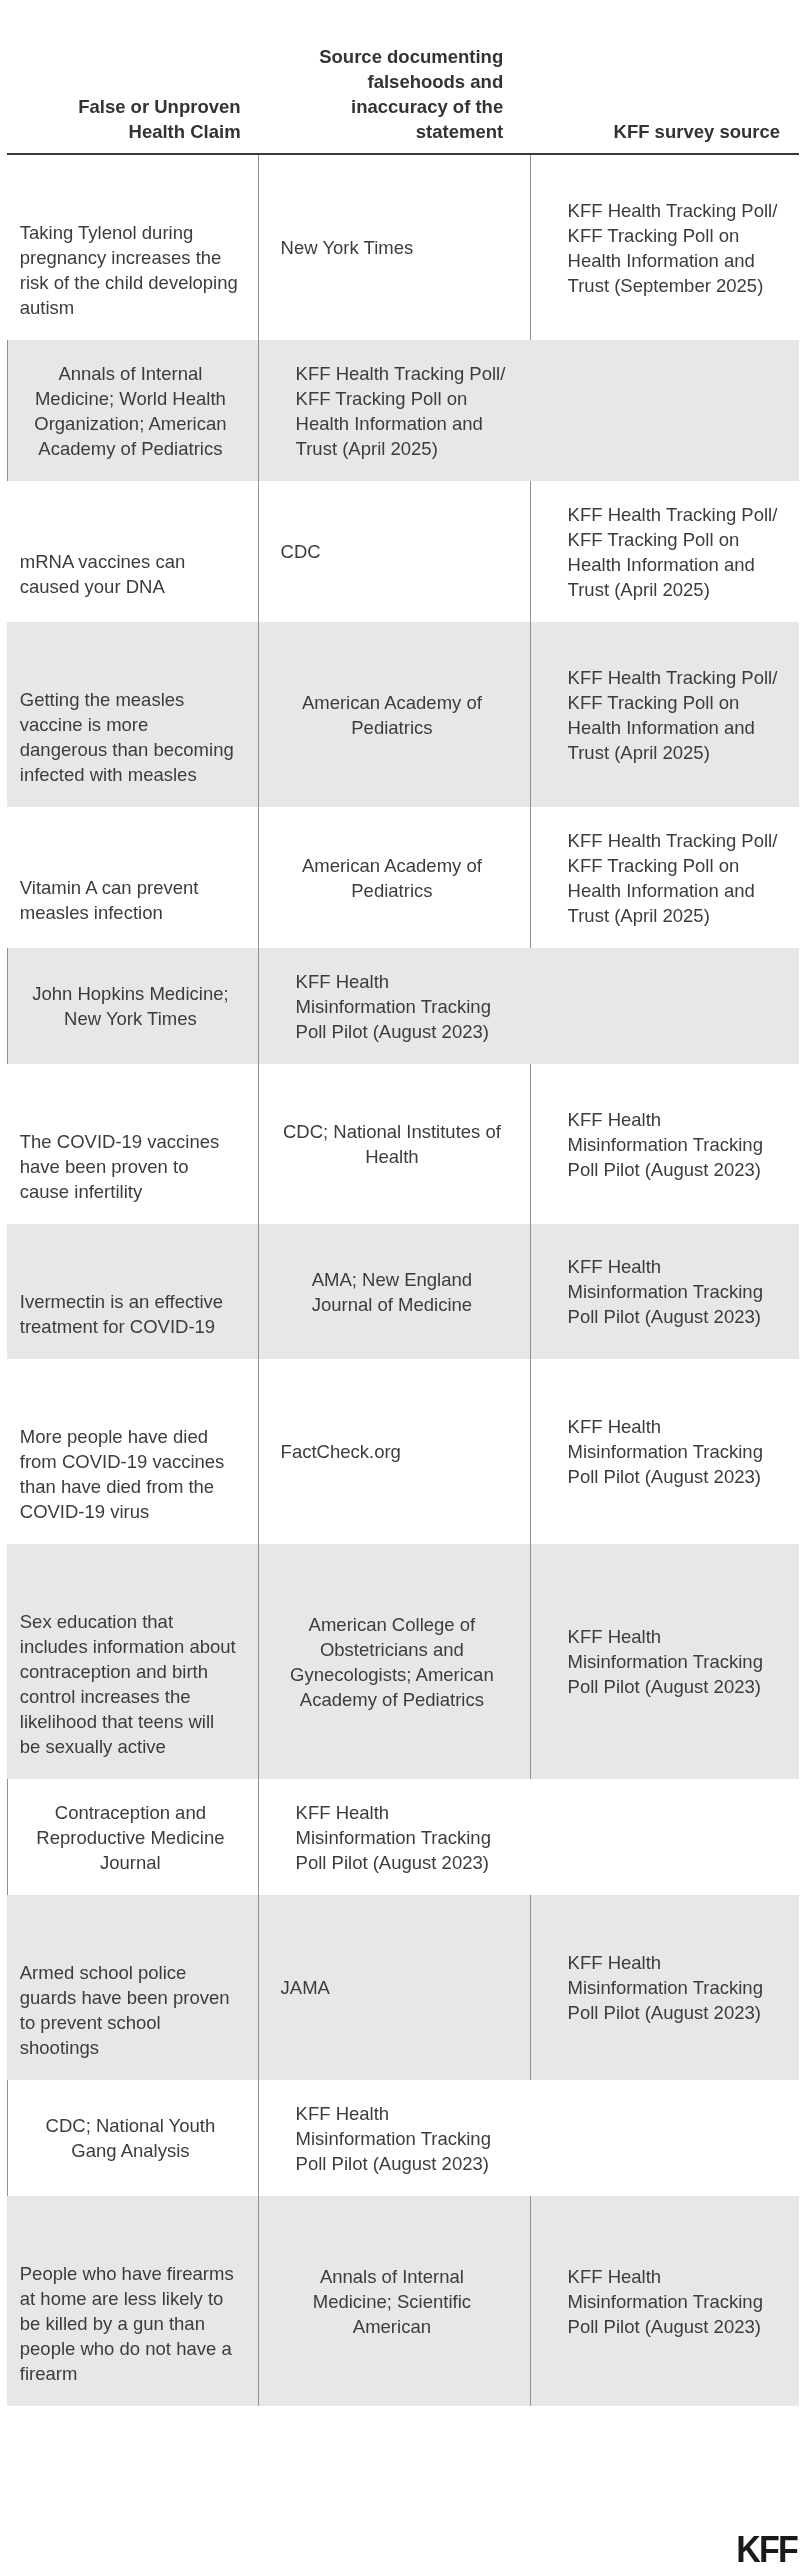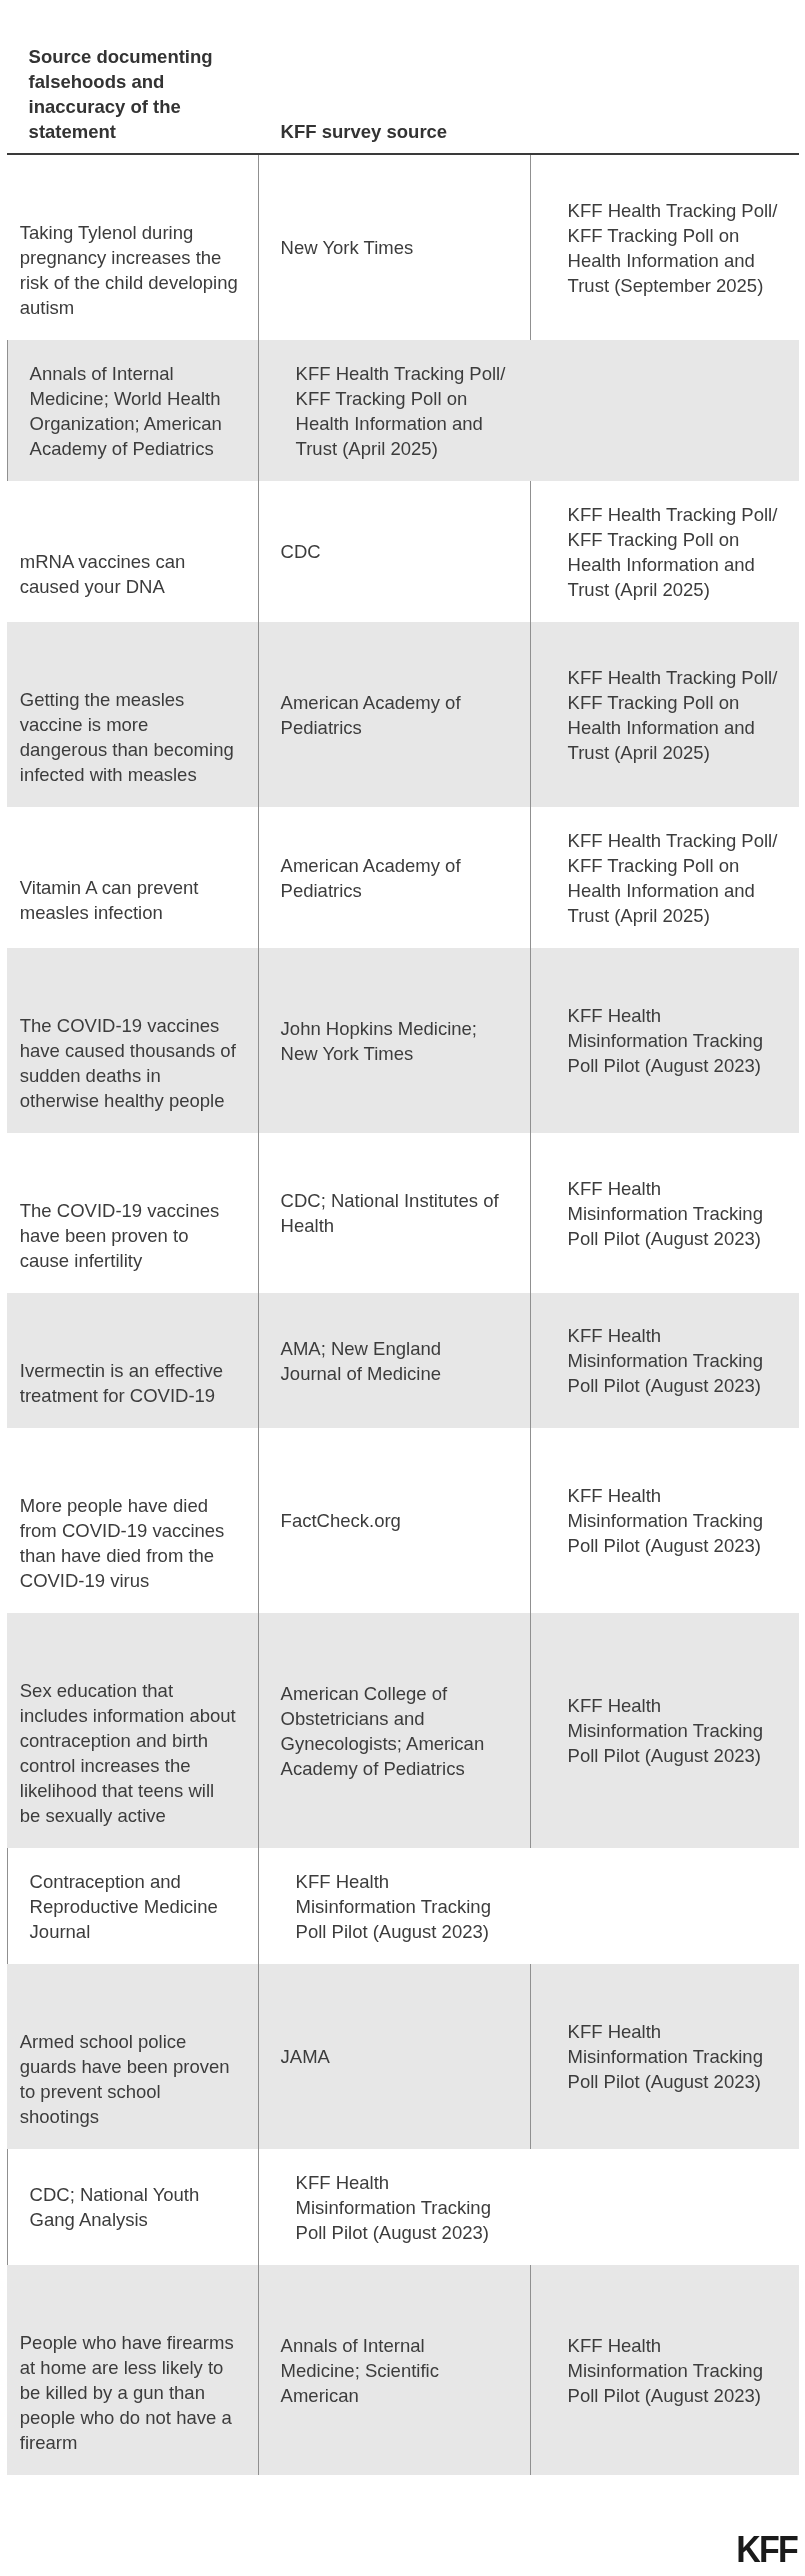--- a/index.html
+++ b/index.html
@@ -25,20 +25,21 @@
     align-items: end;
     min-height: 153px;
     border-bottom: 2.6px solid #3a3a3a;
   }
   .th {
     font-size: 18.5px;
     line-height: 25px;
     font-weight: 700;
     color: #333333;
     padding-bottom: 9.2px;
+    text-align: right;
   }
   .th.c1 { padding-left: 13.2px; padding-right: 17px; }
   .th.c2 { padding-left: 22px; padding-right: 26.4px; }
   .th.c3 { padding-left: 23px; padding-right: 18.5px; }
 
   .row {
     display: grid;
     grid-template-columns: 251px 272px 269px;
   }
   .tbody .row:nth-child(even) { background: #e7e7e7; }
@@ -47,21 +48,21 @@
     line-height: 25px;
     font-weight: 400;
     color: #3c3c3c;
     padding-top: 20.5px;
     padding-bottom: 20.5px;
     display: flex;
     align-items: center;
   }
   .td > span { display: block; }
   .td.c1 { padding-left: 13.2px; padding-right: 18.5px; margin-top: 44px; }
-  .td.c2 { padding-left: 22px; padding-right: 26.4px; border-left: 1.3px solid #909090; }
+  .td.c2 { padding-left: 22px; padding-right: 26.4px; border-left: 1.3px solid #909090; text-align: center; }
   .td.c3 { padding-left: 37px; padding-right: 20px; border-left: 1.3px solid #909090; }
 
   .logo {
     position: absolute;
     right: 8px;
     bottom: 8px;
     font-size: 37px;
     font-weight: 800;
     letter-spacing: -2px;
     color: #1a1a1a;
@@ -70,20 +71,21 @@
     line-height: 1;
   }
 </style>
 </head>
 <body>
 
 <div class="page">
   <div class="tbl">
 
     <div class="thead">
+      <div class="th c1">False or Unproven Health Claim</div>
       <div class="th c2">Source documenting falsehoods and inaccuracy of the statement</div>
       <div class="th c3">KFF survey source</div>
     </div>
 
     <div class="tbody">
 
       <div class="row">
         <div class="td c1">
             <span>Taking Tylenol during pregnancy increases the risk of the child developing autism</span>
           </div>
@@ -134,23 +136,20 @@
           </div>
         <div class="td c2">
             <span>American Academy of Pediatrics</span>
           </div>
         <div class="td c3">
             <span>KFF Health Tracking Poll/ KFF Tracking Poll on Health Information and Trust (April 2025)</span>
           </div>
       </div>
 
       <div class="row">
-        <div class="td c1">
-            <span>The COVID-19 vaccines have caused thousands of sudden deaths in otherwise healthy people</span>
-          </div>
         <div class="td c2">
             <span>John Hopkins Medicine; New York Times</span>
           </div>
         <div class="td c3">
             <span>KFF Health Misinformation Tracking Poll Pilot (August 2023)</span>
           </div>
       </div>
 
       <div class="row">
         <div class="td c1">

